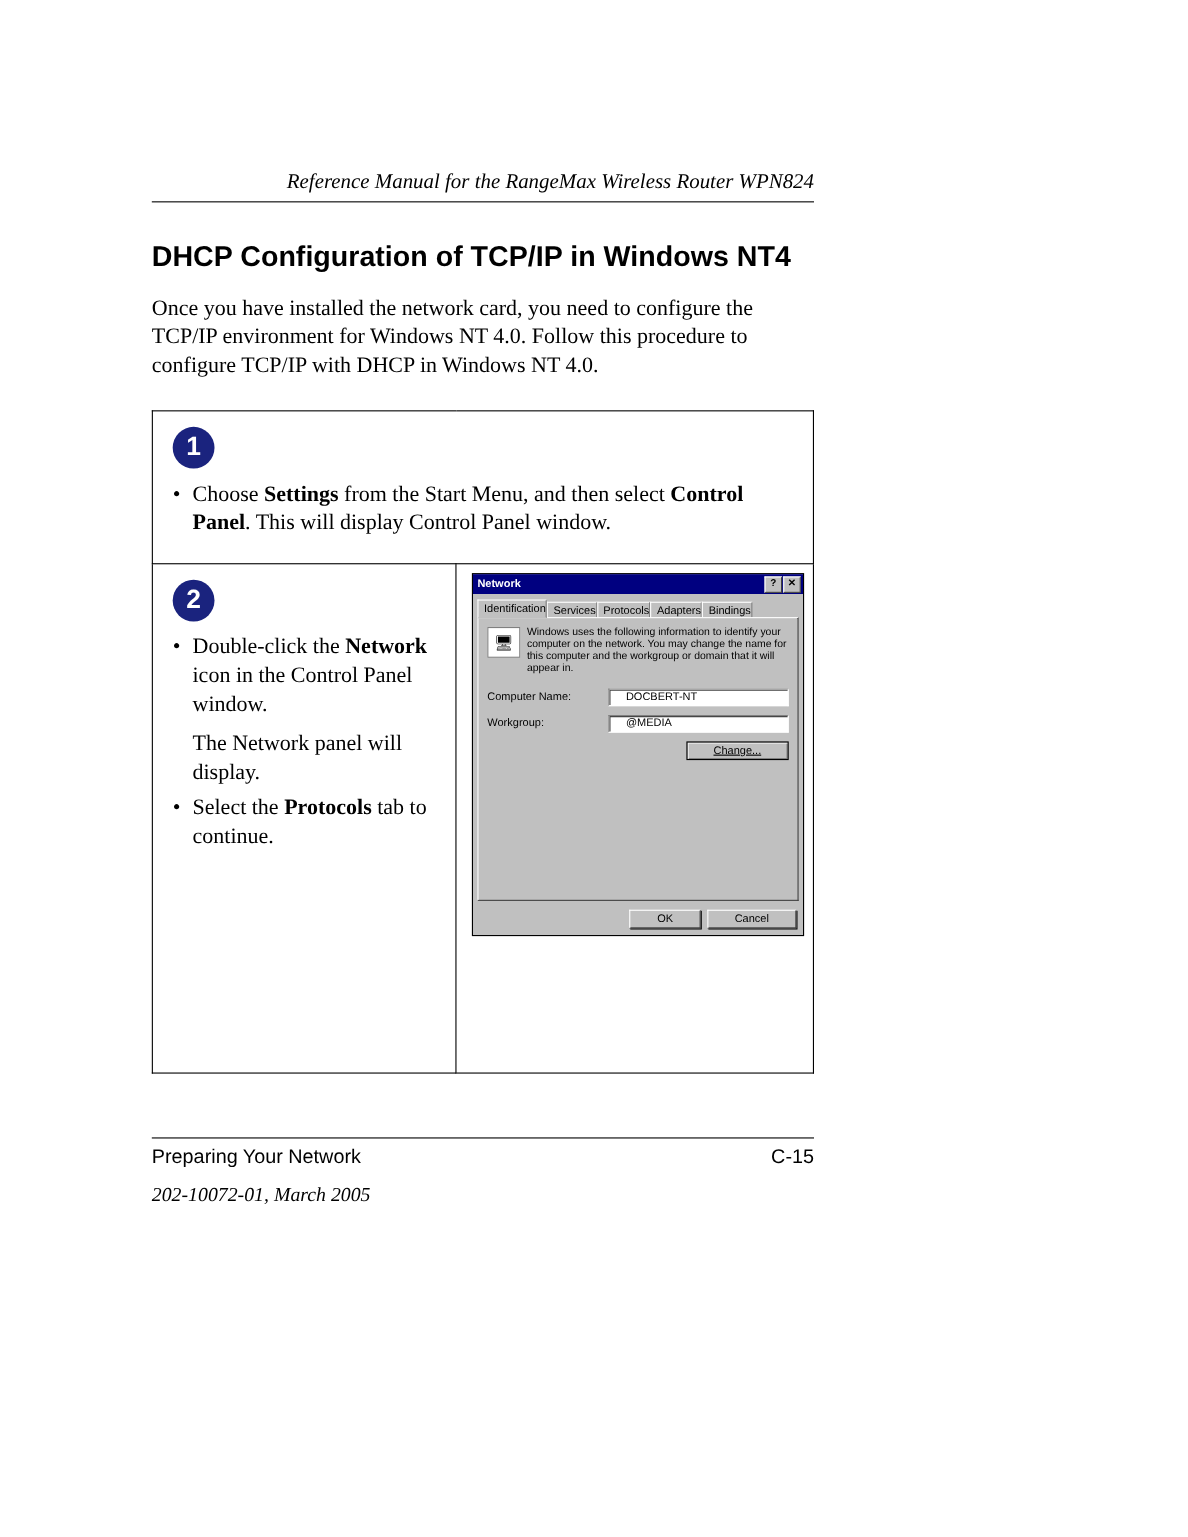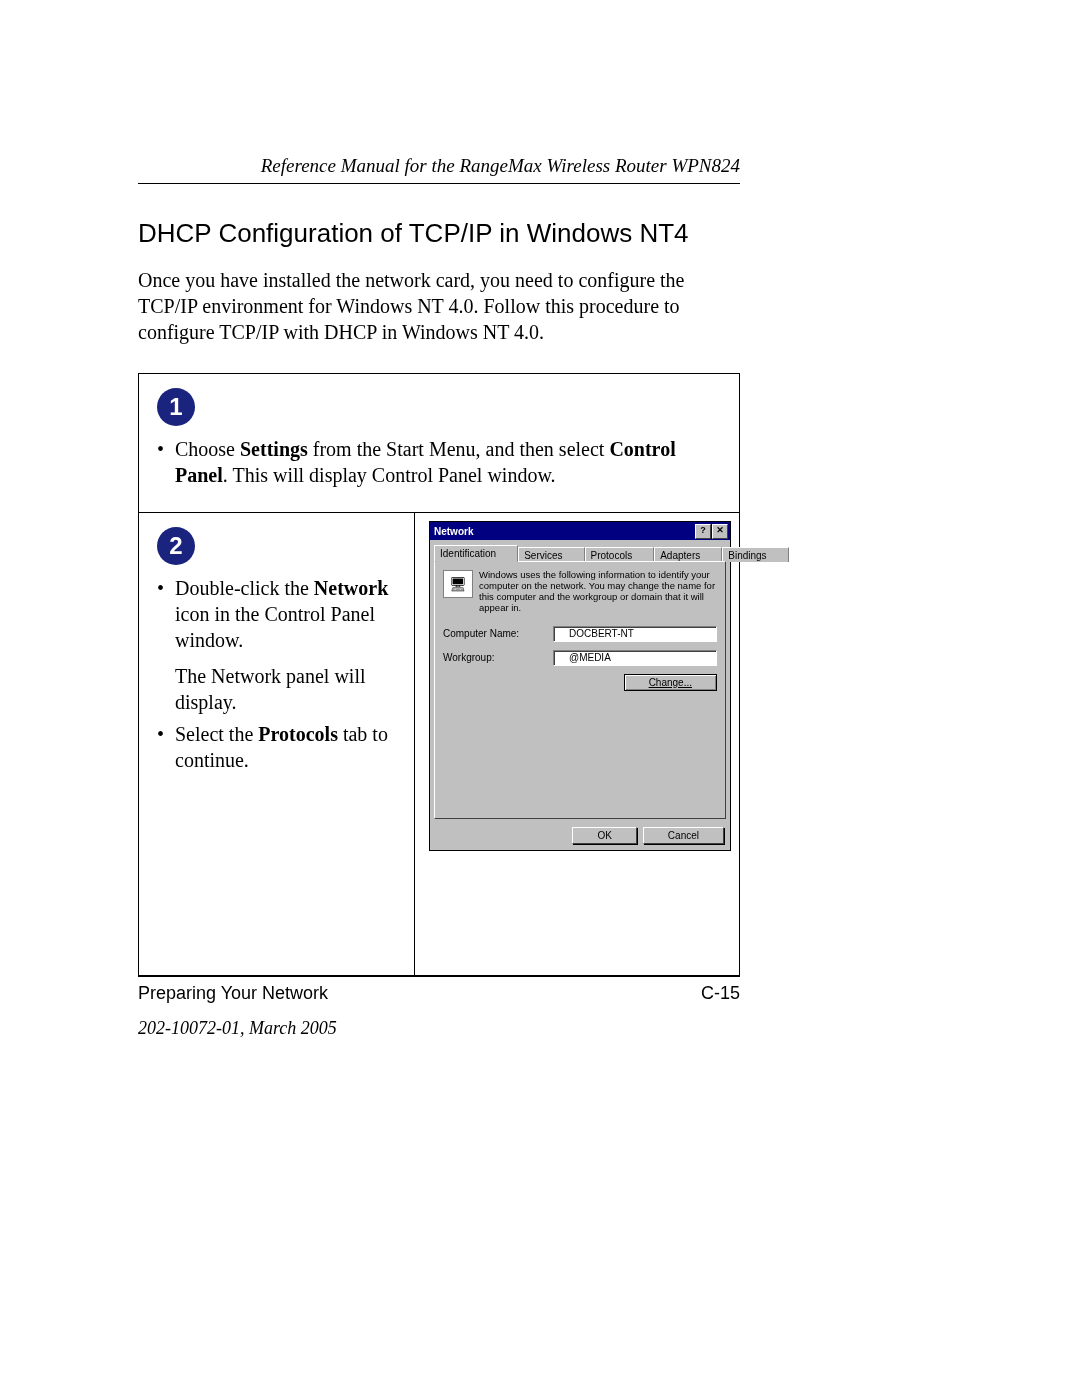--- a/index.html
+++ b/index.html
@@ -20,21 +20,21 @@
   .running-head {
     text-align: right;
     font-style: italic;
     font-size: 19px;
     padding-bottom: 6px;
     border-bottom: 1px solid #000;
     margin-bottom: 34px;
   }
   h2.section-title {
     font-family: Arial, Helvetica, sans-serif;
-    font-weight: normal;
+    font-weight: bold;
     font-size: 26px;
     margin: 0 0 18px 0;
   }
   p.body {
     font-size: 20px;
     line-height: 1.3;
     margin: 0 0 28px 0;
   }
   table.steps {
     border-collapse: collapse;
@@ -130,21 +130,21 @@
     padding: 4px 4px 0 4px;
     gap: 0;
     font-size: 10px;
     position: relative;
   }
   .tab {
     border-top: 1px solid #fff;
     border-left: 1px solid #fff;
     border-right: 1px solid #808080;
     background: #c0c0c0;
-    padding: 2px 21px 2px 5px;
+    padding: 2px 0 2px 5px;
     position: relative;
     bottom: -1px;
   }
   .tab.active {
     border-bottom: 1px solid #c0c0c0;
     z-index: 2;
   }
   .tab:not(.active) {
     margin-top: 2px;
     padding-bottom: 0;
@@ -234,21 +234,21 @@
     padding-top: 6px;
     display: flex;
     justify-content: space-between;
     font-family: Arial, Helvetica, sans-serif;
     font-size: 18px;
   }
   .footer-wrap {
     position: absolute;
     left: 138px;
     right: 138px;
-    top: 976px;
+    top: 1034px;
   }
   .footer-sub {
     font-style: italic;
     font-size: 18px;
     margin-top: 14px;
     font-family: "Times New Roman", Times, serif;
   }
   .underline-first { text-decoration: underline; }
 </style>
 </head>

